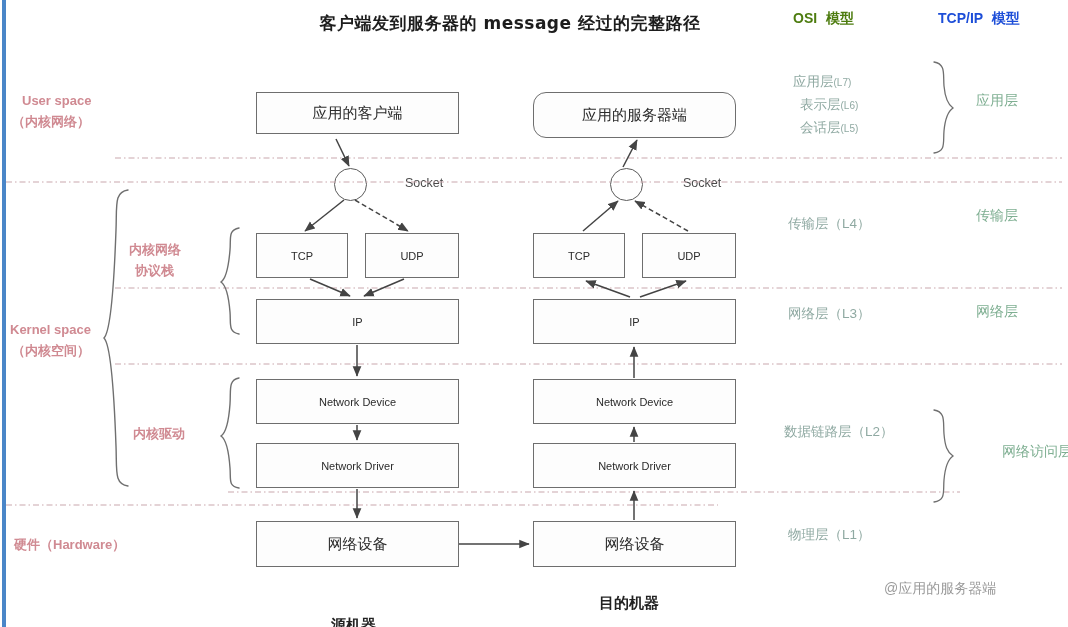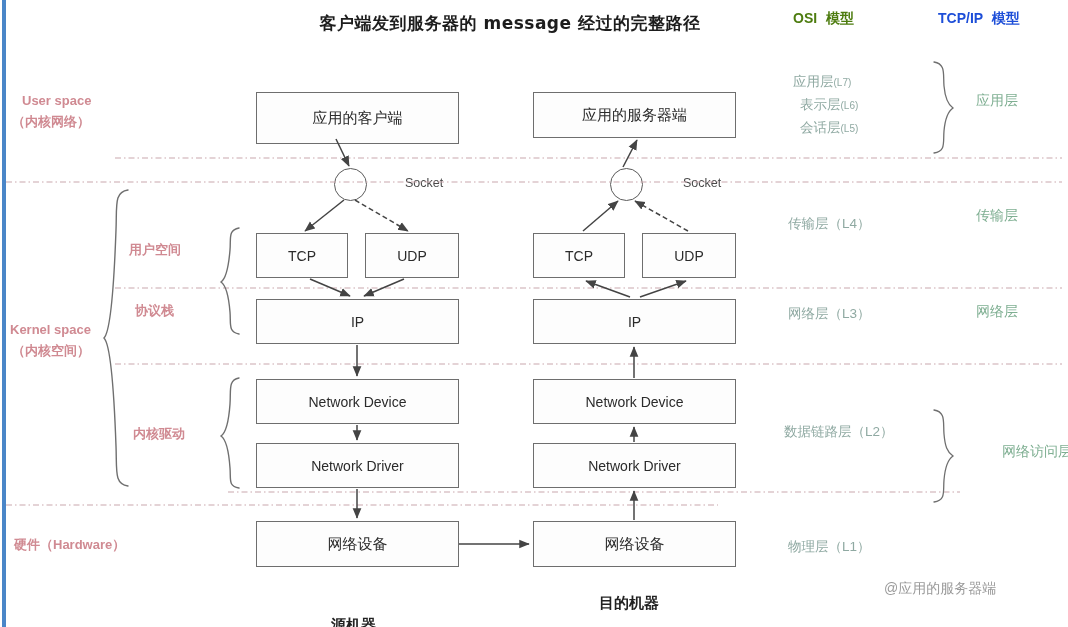--- a/index.html
+++ b/index.html
@@ -49,21 +49,21 @@
   .osi .sm{font-size:10px;text-align:center;}
   
   .tcpip{color:#7faf92;font-size:14px;white-space:nowrap;}
 
   
   .box{
     position:absolute;
     border:1.4px solid #6e6e6e;
     background:#fdfdfd;
     display:flex;align-items:center;justify-content:center;
-    font-size:14px;color:#2b2b2b;
+    font-size:11px;color:#2b2b2b;
     box-sizing:border-box;
   }
   .box.cn{font-size:15px;}
 
   
   .socket-circle{
     position:absolute;
     border:1.5px solid #5b5b5b;
     border-radius:50%;
     background:transparent;
@@ -102,22 +102,22 @@
   </div>
 
   <div class="lbl pink" style="left:22px;top:93px;">User space</div>
   <div class="lbl pink-cn" style="left:12px;top:113px;">（内核网络）</div>
 
   <div class="lbl pink" style="left:10px;top:322px;">Kernel space</div>
   <div class="lbl pink-cn" style="left:12px;top:342px;">（内核空间）</div>
 
   <div class="lbl pink-cn" style="left:14px;top:536px;">硬件（Hardware）</div>
 
-  <div class="lbl pink-cn" style="left:129px;top:241px;">用户空间</div>
-  <div class="lbl pink-cn" style="left:135px;top:262px;margin-top:40px;">协议栈</div>
+  <div class="lbl pink-cn" style="left:129px;top:241px;">内核网络</div>
+  <div class="lbl pink-cn" style="left:135px;top:262px;">协议栈</div>
 
   <div class="lbl pink-cn" style="left:133px;top:425px;">内核驱动</div>
 
   <div class="lbl osi" style="left:793px;top:73px;">
     <span>应用层</span><span class="sm">(L7)</span>
   </div>
   <div class="lbl osi" style="left:800px;top:96px;">
     <span>表示层</span><span class="sm">(L6)</span>
   </div>
   <div class="lbl osi" style="left:800px;top:119px;">
@@ -125,47 +125,47 @@
   </div>
   <div class="lbl osi" style="left:788px;top:215px;">
     <span>传输层</span><span>（L4）</span>
   </div>
   <div class="lbl osi" style="left:788px;top:305px;">
     <span>网络层</span><span>（L3）</span>
   </div>
   <div class="lbl osi" style="left:784px;top:423px;">
     <span>数据链路层</span><span>（L2）</span>
   </div>
-  <div class="lbl osi" style="left:788px;top:526px;margin-top:12px;">
+  <div class="lbl osi" style="left:788px;top:526px;">
     <span>物理层</span><span>（L1）</span>
   </div>
 
   <div class="lbl tcpip" style="left:976px;top:92px;">应用层</div>
   <div class="lbl tcpip" style="left:976px;top:207px;">传输层</div>
   <div class="lbl tcpip" style="left:976px;top:303px;">网络层</div>
   <div class="lbl tcpip" style="left:1002px;top:443px;">网络访问层</div>
 
-  <div class="box cn" style="left:256px;top:92px;width:203px;height:52px;">应用的客户端</div>
+  <div class="box cn" style="left:256px;top:92px;width:203px;height:42px;">应用的客户端</div>
 
   <div class="socket-circle" style="left:334px;top:168px;width:31px;height:31px;"></div>
   <div class="socket-lbl" style="left:405px;top:176px;">Socket</div>
 
   <div class="box" style="left:256px;top:233px;width:92px;height:45px;">TCP</div>
   <div class="box" style="left:365px;top:233px;width:94px;height:45px;">UDP</div>
 
   <div class="box" style="left:256px;top:299px;width:203px;height:45px;">IP</div>
 
   <div class="box" style="left:256px;top:379px;width:203px;height:45px;">Network Device</div>
   <div class="box" style="left:256px;top:443px;width:203px;height:45px;">Network Driver</div>
 
   <div class="box cn" style="left:256px;top:521px;width:203px;height:46px;">网络设备</div>
 
   <div class="machine" style="left:331px;top:594px;margin-top:22px;">源机器</div>
 
-  <div class="box cn" style="left:533px;top:92px;width:203px;height:46px;">应用的服务器端</div>
+  <div class="box cn" style="left:533px;top:92px;width:203px;height:46px;border-radius:13px;">应用的服务器端</div>
 
   <div class="socket-circle" style="left:610px;top:168px;width:31px;height:31px;"></div>
   <div class="socket-lbl" style="left:683px;top:176px;">Socket</div>
 
   <div class="box" style="left:533px;top:233px;width:92px;height:45px;">TCP</div>
   <div class="box" style="left:642px;top:233px;width:94px;height:45px;">UDP</div>
 
   <div class="box" style="left:533px;top:299px;width:203px;height:45px;">IP</div>
 
   <div class="box" style="left:533px;top:379px;width:203px;height:45px;">Network Device</div>

